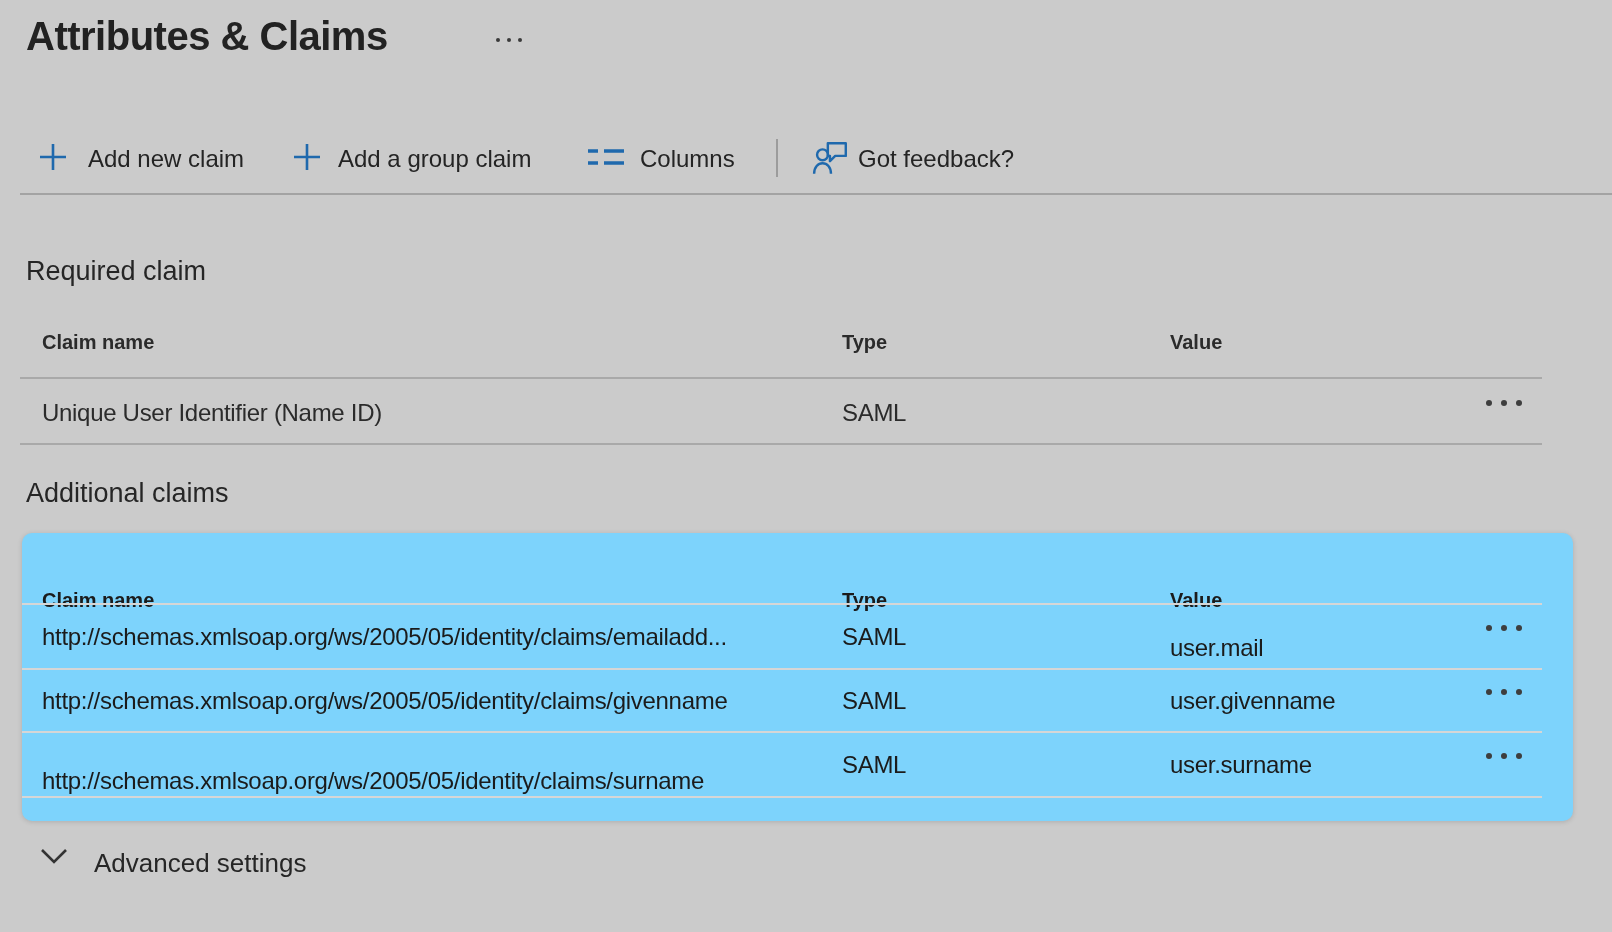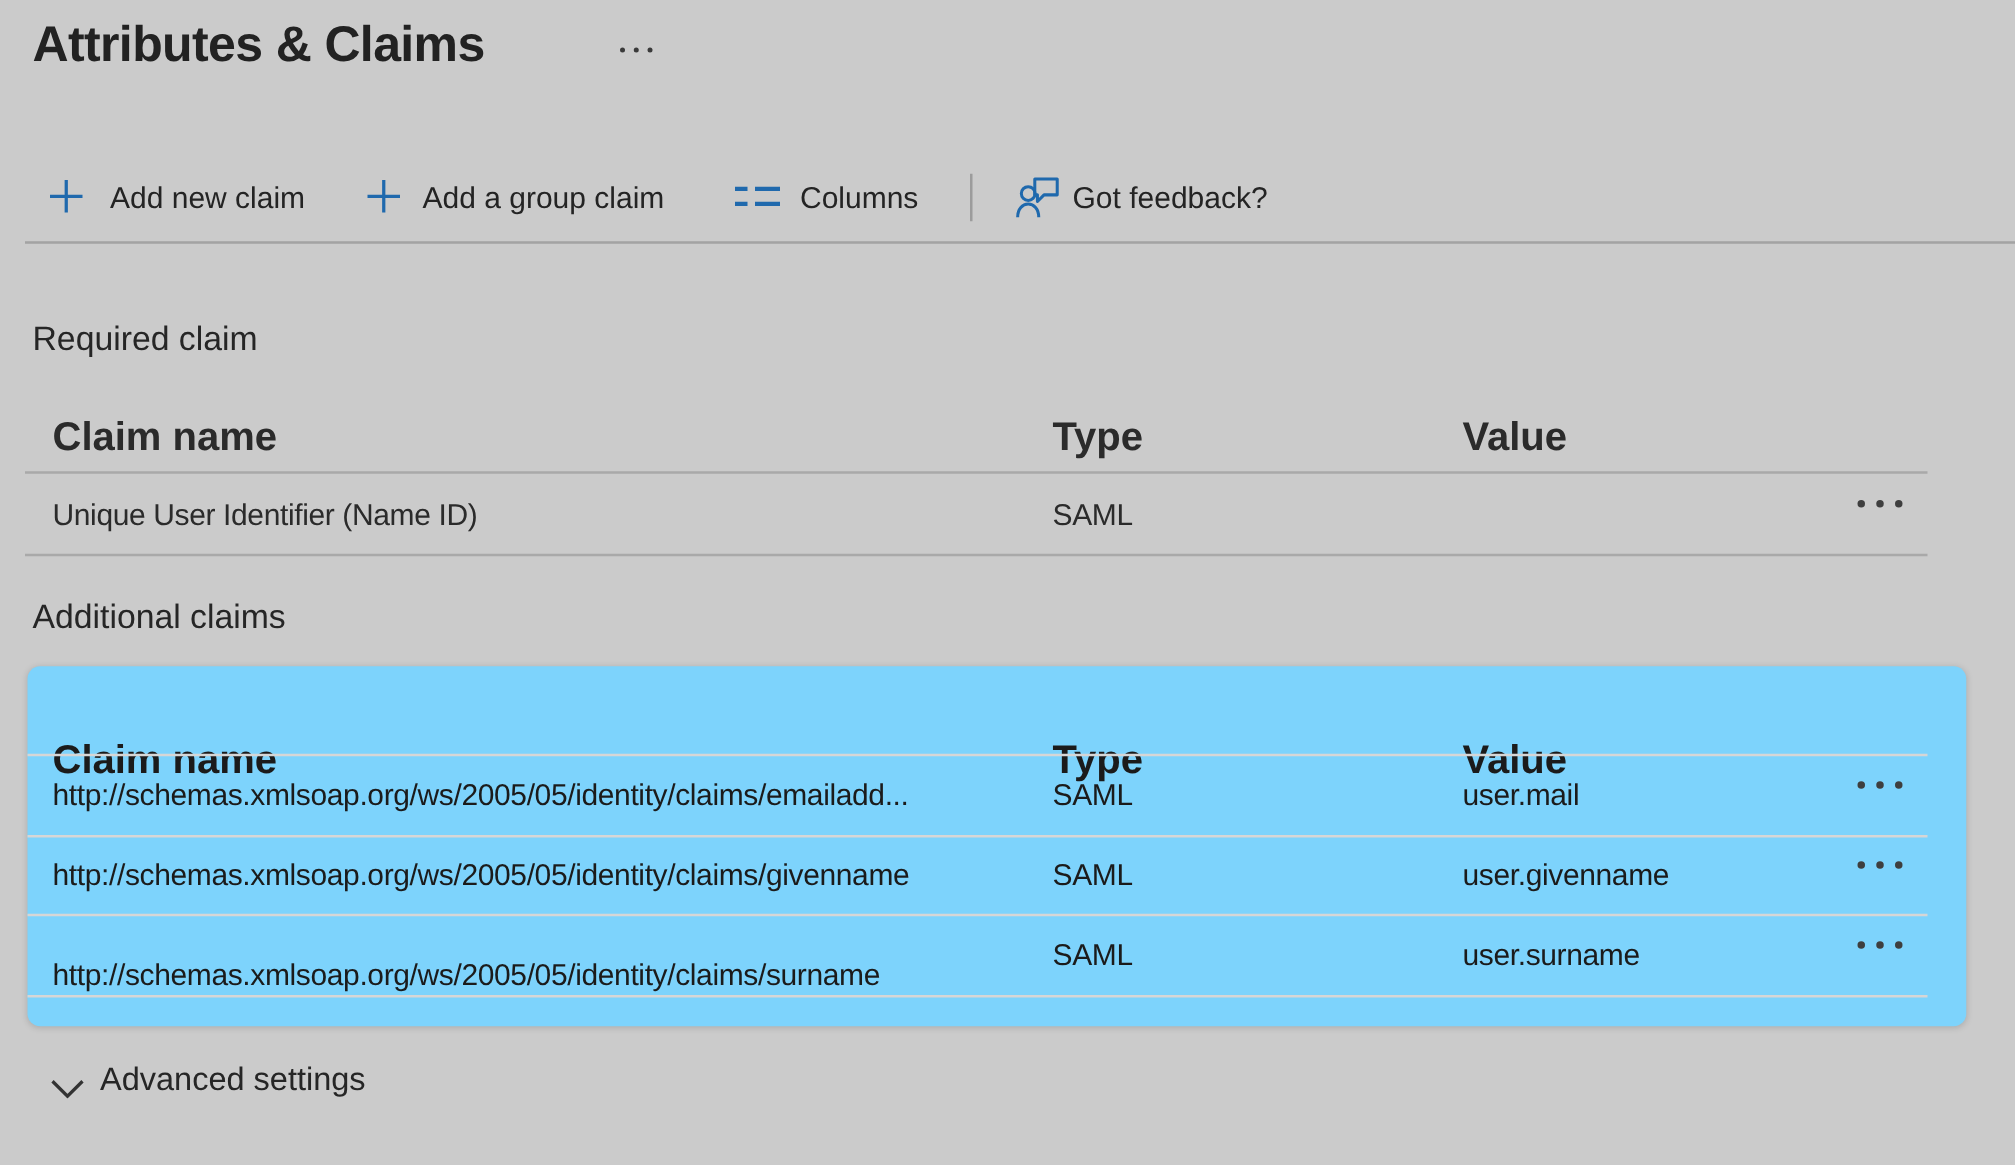--- a/index.html
+++ b/index.html
@@ -22,38 +22,38 @@
   }
   .title-more .dot{width:4px;height:4px;border-radius:50%;background:#3a3a3a;}
   
   .cmd-label{position:absolute;top:145px;font-size:24px;color:#242424;white-space:nowrap;cursor:pointer;}
   .cmd-icon{position:absolute;cursor:pointer;}
   .vdivider{position:absolute;left:776px;top:139px;width:2px;height:38px;background:#9c9c9c;}
   .toolbar-underline{position:absolute;left:20px;top:193px;width:1592px;height:2px;background:#a3a3a3;}
   
   .section-heading{position:absolute;left:26px;font-size:27px;font-weight:400;color:#262626;white-space:nowrap;}
   
-  .th{font-size:32px;font-weight:700;white-space:nowrap;}
+  .th{font-size:20px;font-weight:700;white-space:nowrap;}
   .td{font-size:24px;letter-spacing:-0.3px;white-space:nowrap;overflow:hidden;}
   .gray-divider{position:absolute;left:20px;width:1522px;height:2px;background:#a9a9a9;}
   .dots{display:flex;gap:9px;align-items:center;cursor:pointer;padding:6px 2px;}
   .dots i{width:6px;height:6px;border-radius:50%;background:#3e3e3e;}
   
   .req-cell{position:absolute;color:#2b2b2b;}
   
   .card{
     position:absolute;left:22px;top:533px;width:1551px;height:288px;
     background:#7dd3fc;border-radius:10px;
     box-shadow:0 1px 5px rgba(0,0,0,0.15);
   }
   .card .cdivider{position:absolute;left:0;width:1520px;height:2px;background:#d6d6d6;}
   .card-row{position:absolute;left:0;width:1551px;display:flex;align-items:center;}
   .ccell{position:absolute;color:#1b1b1b;}
   
-  .advanced{position:absolute;left:40px;top:848px;display:flex;align-items:flex-end;gap:12px;cursor:pointer;}
+  .advanced{position:absolute;left:40px;top:848px;display:flex;align-items:flex-start;gap:26px;cursor:pointer;}
   .advanced .label{font-size:26px;color:#262626;white-space:nowrap;}
 </style>
 </head>
 <body>
 
 <div class="canvas">
 
   <div class="page-title">Attributes &amp; Claims</div>
   <div class="title-more">
     <span class="dot"></span>
@@ -121,21 +121,21 @@
 
     <div class="ccell th" style="left:20px;top:56px;">Claim name</div>
     <div class="ccell th" style="left:820px;top:56px;">Type</div>
     <div class="ccell th" style="left:1148px;top:56px;">Value</div>
 
     <div class="cdivider" style="top:70px;"></div>
 
     <div class="card-row" style="top:72px;height:61px;">
       <div class="ccell td" style="left:20px;top:18px;width:785px;">http://schemas.xmlsoap.org/ws/2005/05/identity/claims/emailadd...</div>
       <div class="ccell td" style="left:820px;top:18px;">SAML</div>
-      <div class="ccell td" style="left:1148px;top:18px;text-align:right;">user.mail</div>
+      <div class="ccell td" style="left:1148px;top:29px;text-align:right;">user.mail</div>
       <div class="dots" style="position:absolute;left:1462px;top:14px;">
         <i></i>
           <i></i>
           <i></i>
       </div>
     </div>
 
     <div class="cdivider" style="top:135px;"></div>
 
     <div class="card-row" style="top:137px;height:59px;">

